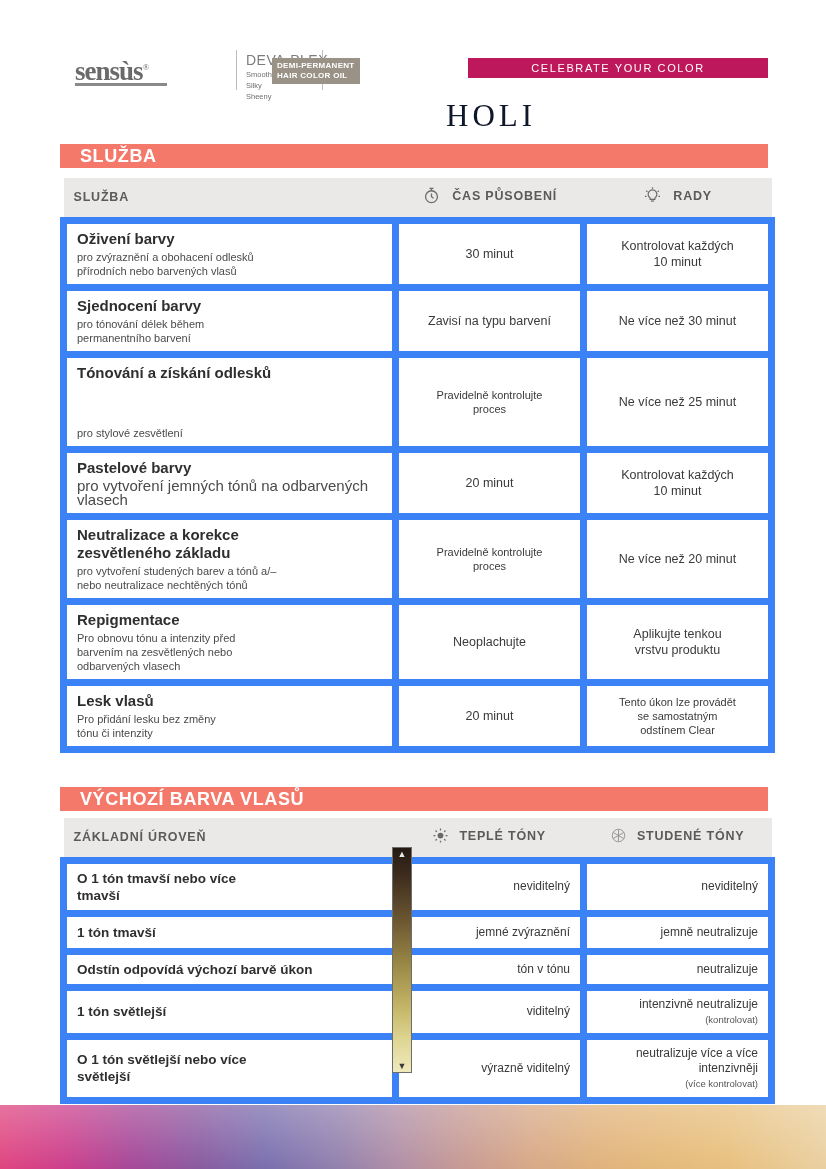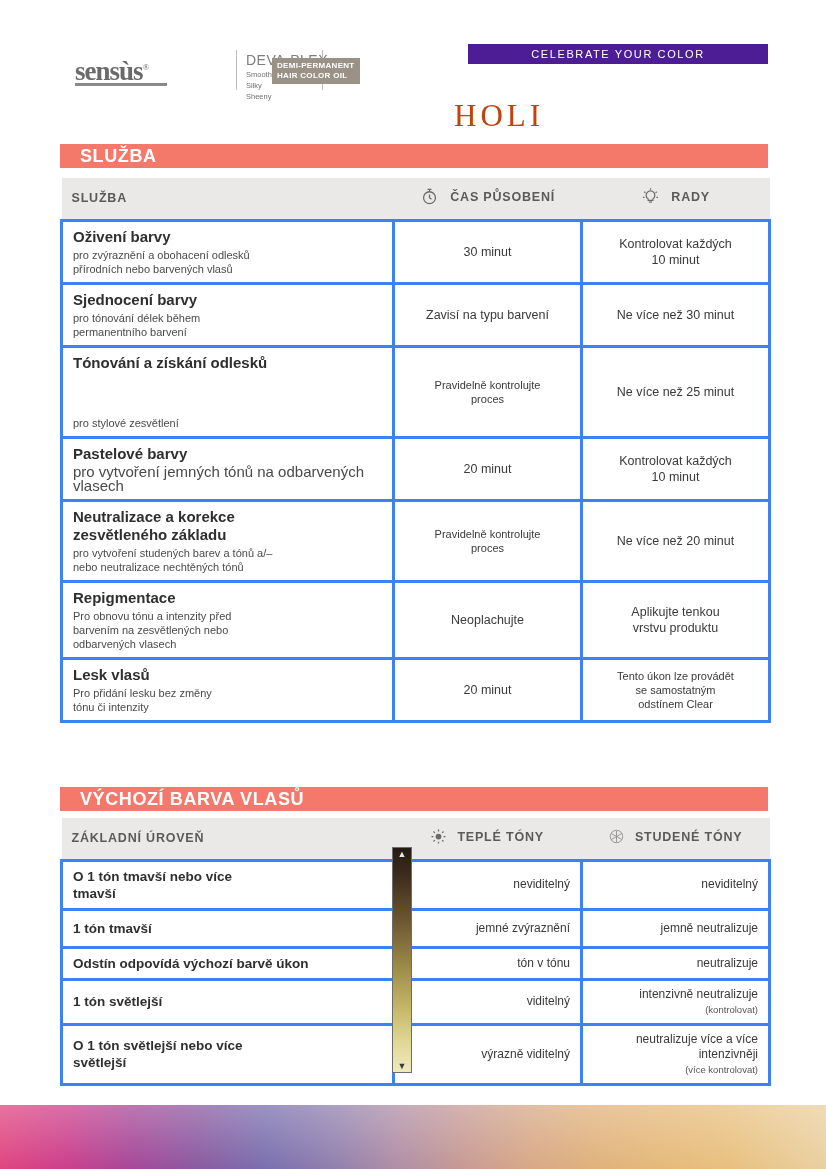--- a/index.html
+++ b/index.html
@@ -66,31 +66,31 @@
     background: #9b9287;
     color: #ffffff;
     font-size: 8px;
     font-weight: bold;
     line-height: 10px;
     padding: 3px 5px;
     letter-spacing: 0.3px;
   }
   .holi {
     position: absolute;
-    left: 394px; top: 50px;
+    left: 386px; top: 50px;
     font-family: "Liberation Serif", serif;
     font-size: 31px;
     letter-spacing: 4px;
-    color: #c2410c;
+    color: #0f172a;
   }
   .celebrate {
     position: absolute;
-    left: 468px; top: 44px;
+    left: 468px; top: 58px;
     width: 300px; height: 20px;
-    background: #4c1d95;
+    background: #be185d;
     color: #ffffff;
     font-size: 11px;
     letter-spacing: 1.6px;
     display: flex;
     align-items: center;
     justify-content: center;
   }
 
   
   .section-bar {
@@ -110,21 +110,21 @@
 
   
   .table {
     position: absolute;
     left: 60px;
     width: 708px;
     border-collapse: collapse;
     table-layout: fixed;
   }
   .table td, .table th {
-    border: 3px solid #3b82f6;
+    border: 7px solid #3b82f6;
     vertical-align: middle;
     padding: 6px 10px;
   }
   .thead th {
     background: #ebe9e7;
     border-top: none;
     border-left: none;
     border-right: none;
     border-bottom: 1px solid #b9b9b9;
     color: #5a5a5a;

